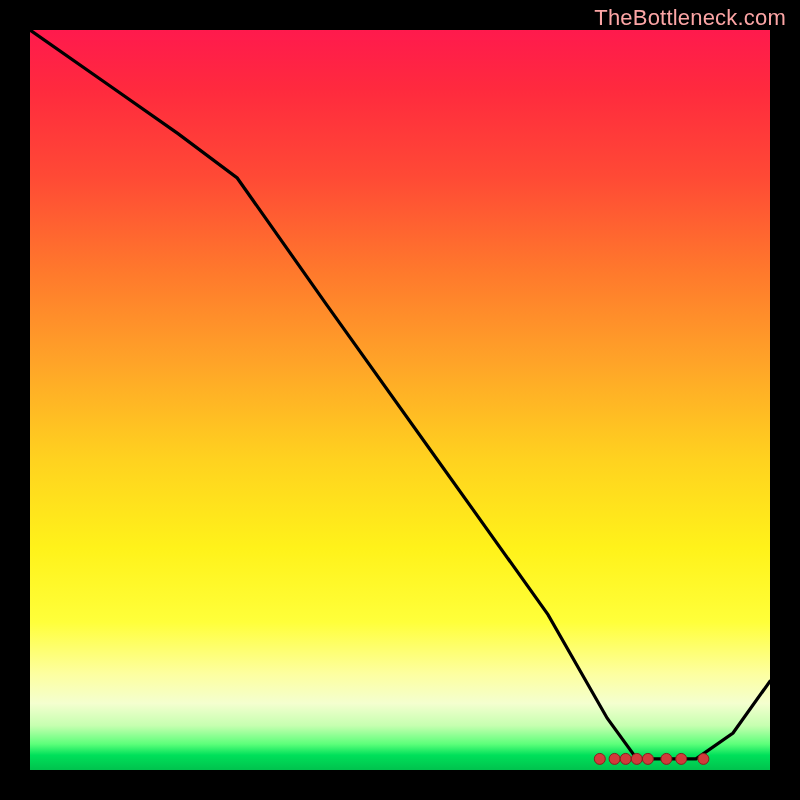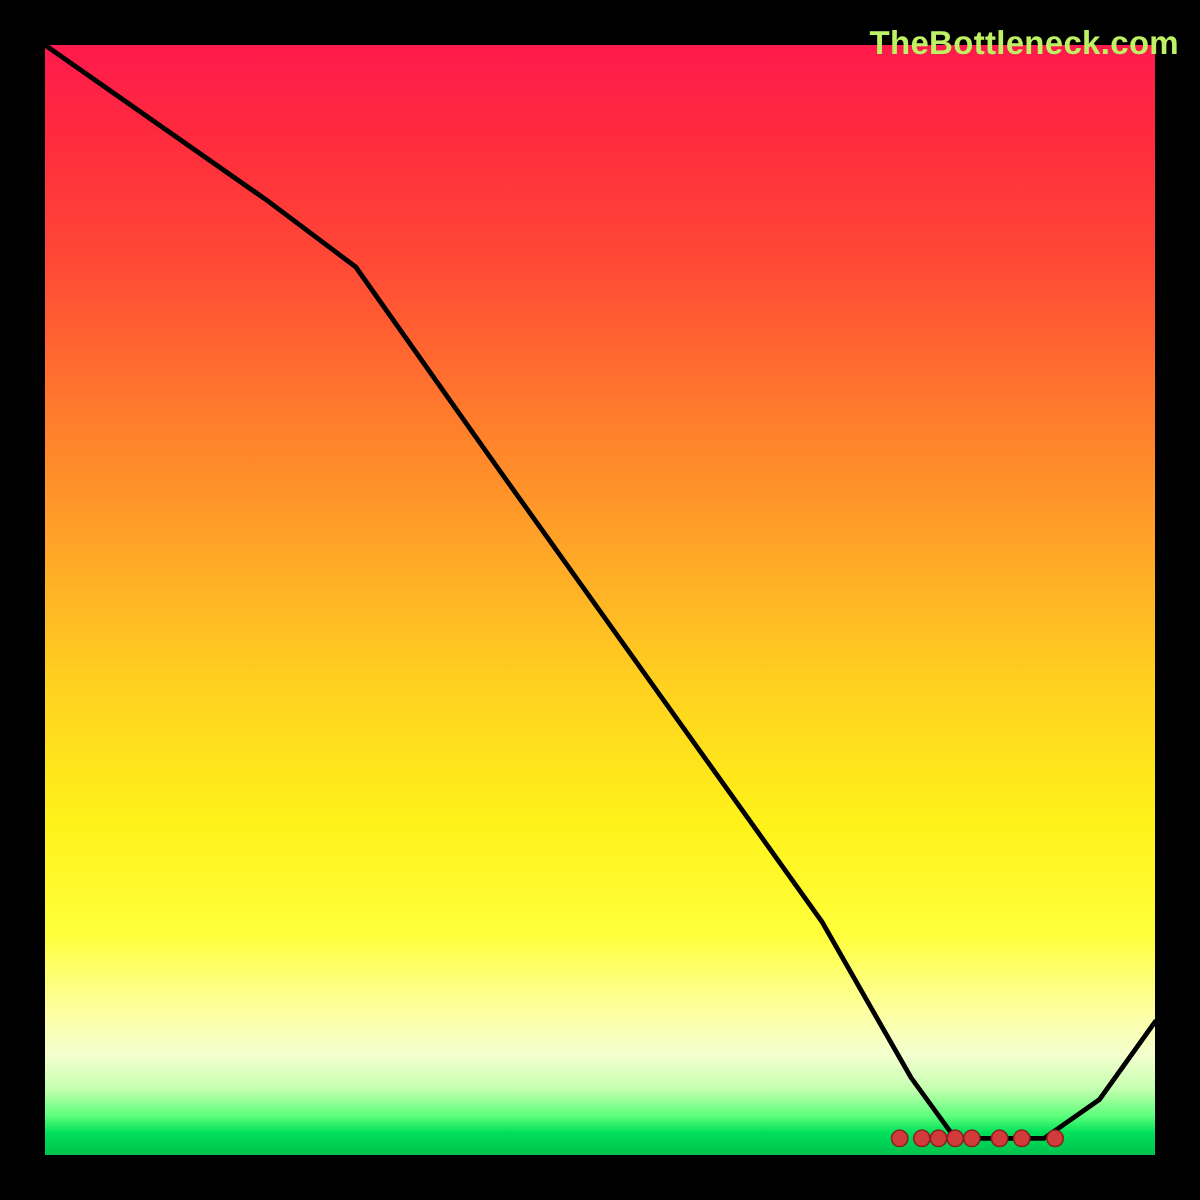--- a/index.html
+++ b/index.html
@@ -12,25 +12,25 @@
     font-family: Arial, Helvetica, sans-serif;
   }
   .frame {
     position: relative;
     width: 800px;
     height: 800px;
     background: #000;
   }
   .watermark {
     position: absolute;
-    top: 16px;
+    top: 5px;
     right: 14px;
     font-size: 22px;
-    font-weight: 700;
-    color: #bef264;
+    font-weight: 400;
+    color: #fca5a5;
     letter-spacing: 0.2px;
     z-index: 5;
   }
   .plot-area {
     position: absolute;
     left: 30px;
     top: 30px;
     width: 740px;
     height: 740px;
     

